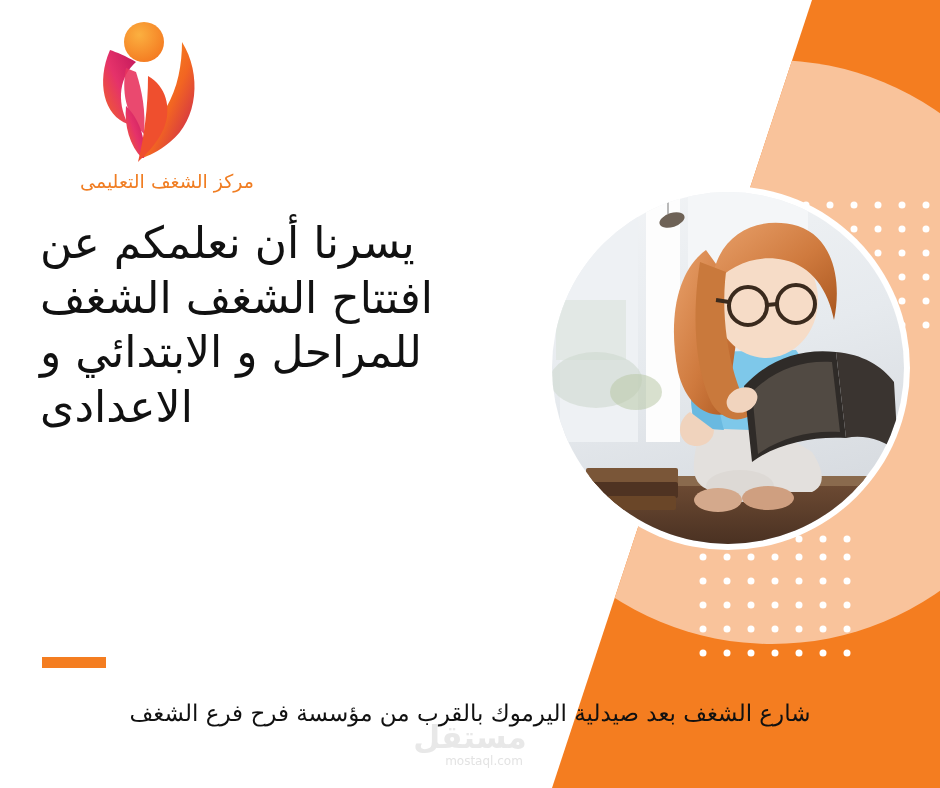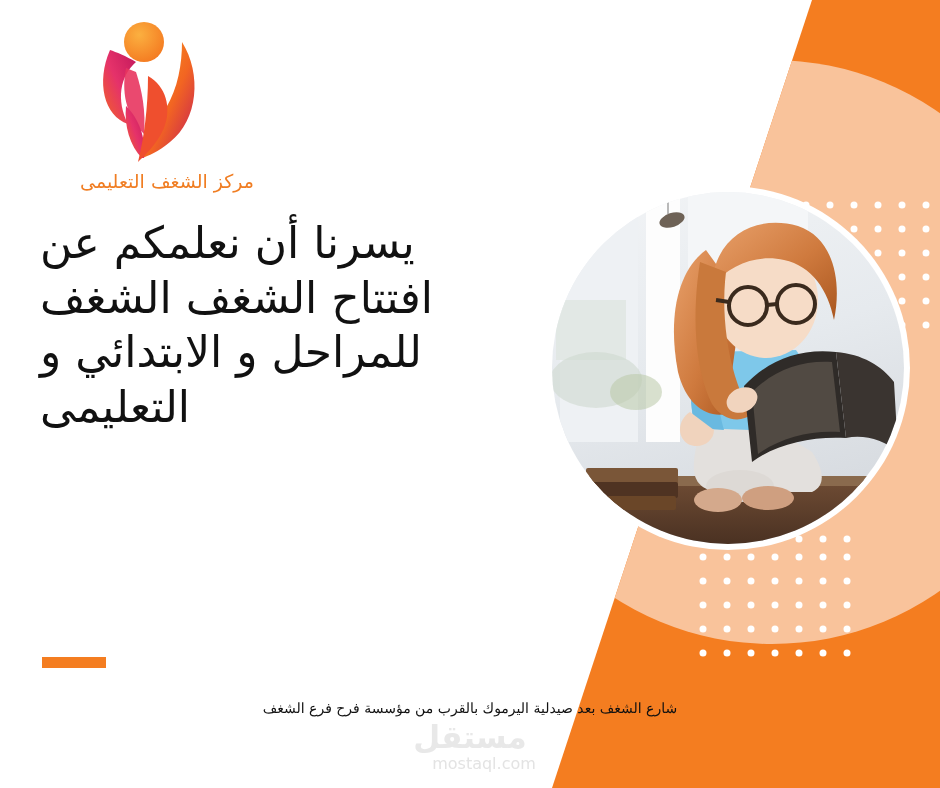--- a/index.html
+++ b/index.html
@@ -58,42 +58,42 @@
   }
 
   
   .address{
     position:absolute;
     left:0;top:700px;
     width:940px;
     direction:rtl;
     text-align:center;
     font-family:"DejaVu Serif","Liberation Serif",serif;
-    font-size:14px;
+    font-size:23px;
     color:#111111;
     white-space:nowrap;
   }
 
   
   .watermark{
     position:absolute;
     left:0;top:722px;
     width:940px;
     text-align:center;
     pointer-events:none;
   }
   .wm-ar{
     font-size:31px;
     color:#e8e8e8;
     direction:rtl;
     line-height:1.0;
     font-weight:700;
   }
   .wm-en{
-    font-size:16px;
+    font-size:12px;
     color:#e3e3e3;
     line-height:1.2;
     margin-top:1px;
     margin-left:28px;
   }
 </style>
 </head>
 <body>
 
 <div class="poster">
@@ -293,21 +293,21 @@
 
   <div class="logo-wrap">
     <div style="height:152px"></div>
     <div class="logo-text">مركز الشغف التعليمى</div>
   </div>
 
   <div class="headline">
     <span class="ln">يسرنا أن نعلمكم عن</span>
     <span class="ln">افتتاح الشغف الشغف</span>
     <span class="ln">للمراحل و الابتدائي و</span>
-    <span class="ln">التعليمى</span>
+    <span class="ln">الاعدادى</span>
   </div>
 
   <div class="rule"></div>
 
   <div class="address">شارع الشغف بعد صيدلية اليرموك بالقرب من مؤسسة فرح فرع الشغف</div>
 
   <div class="watermark">
     <div class="wm-ar">مستقل</div>
     <div class="wm-en">mostaql.com</div>
   </div>

